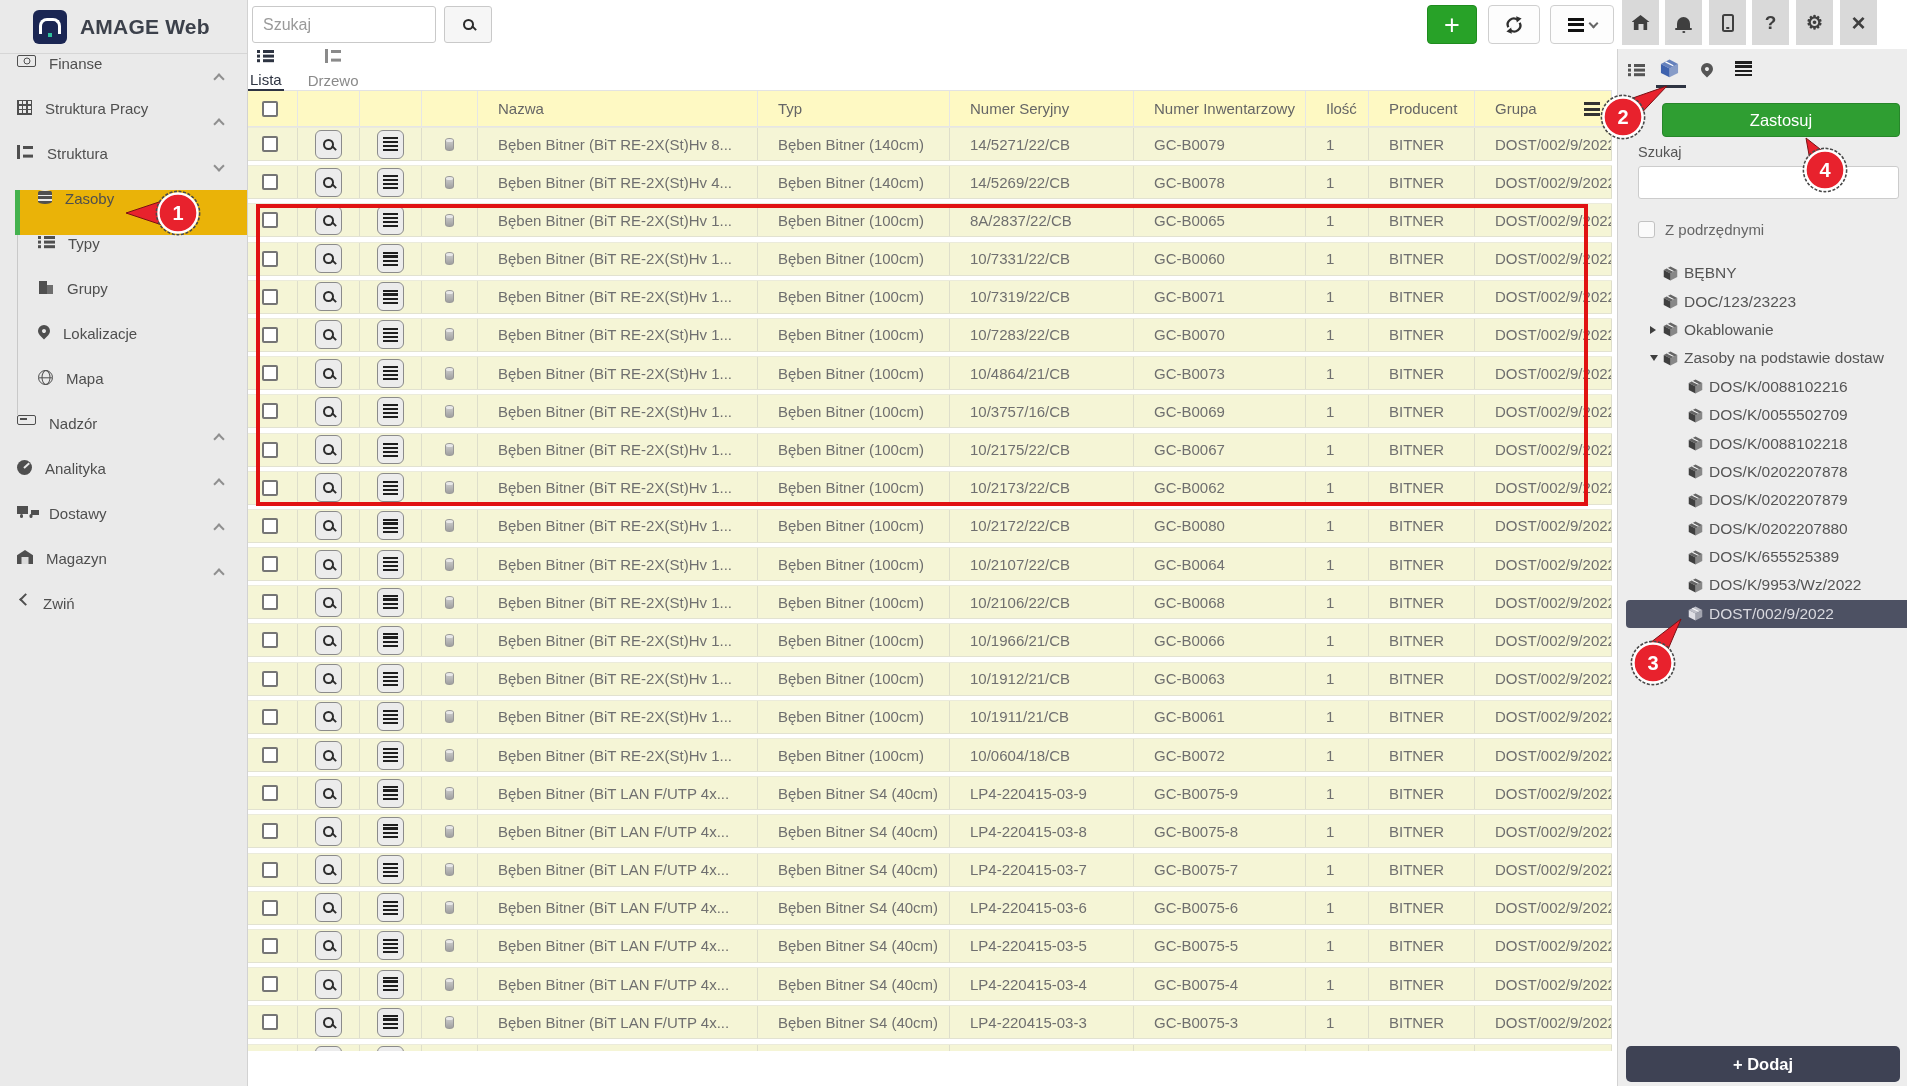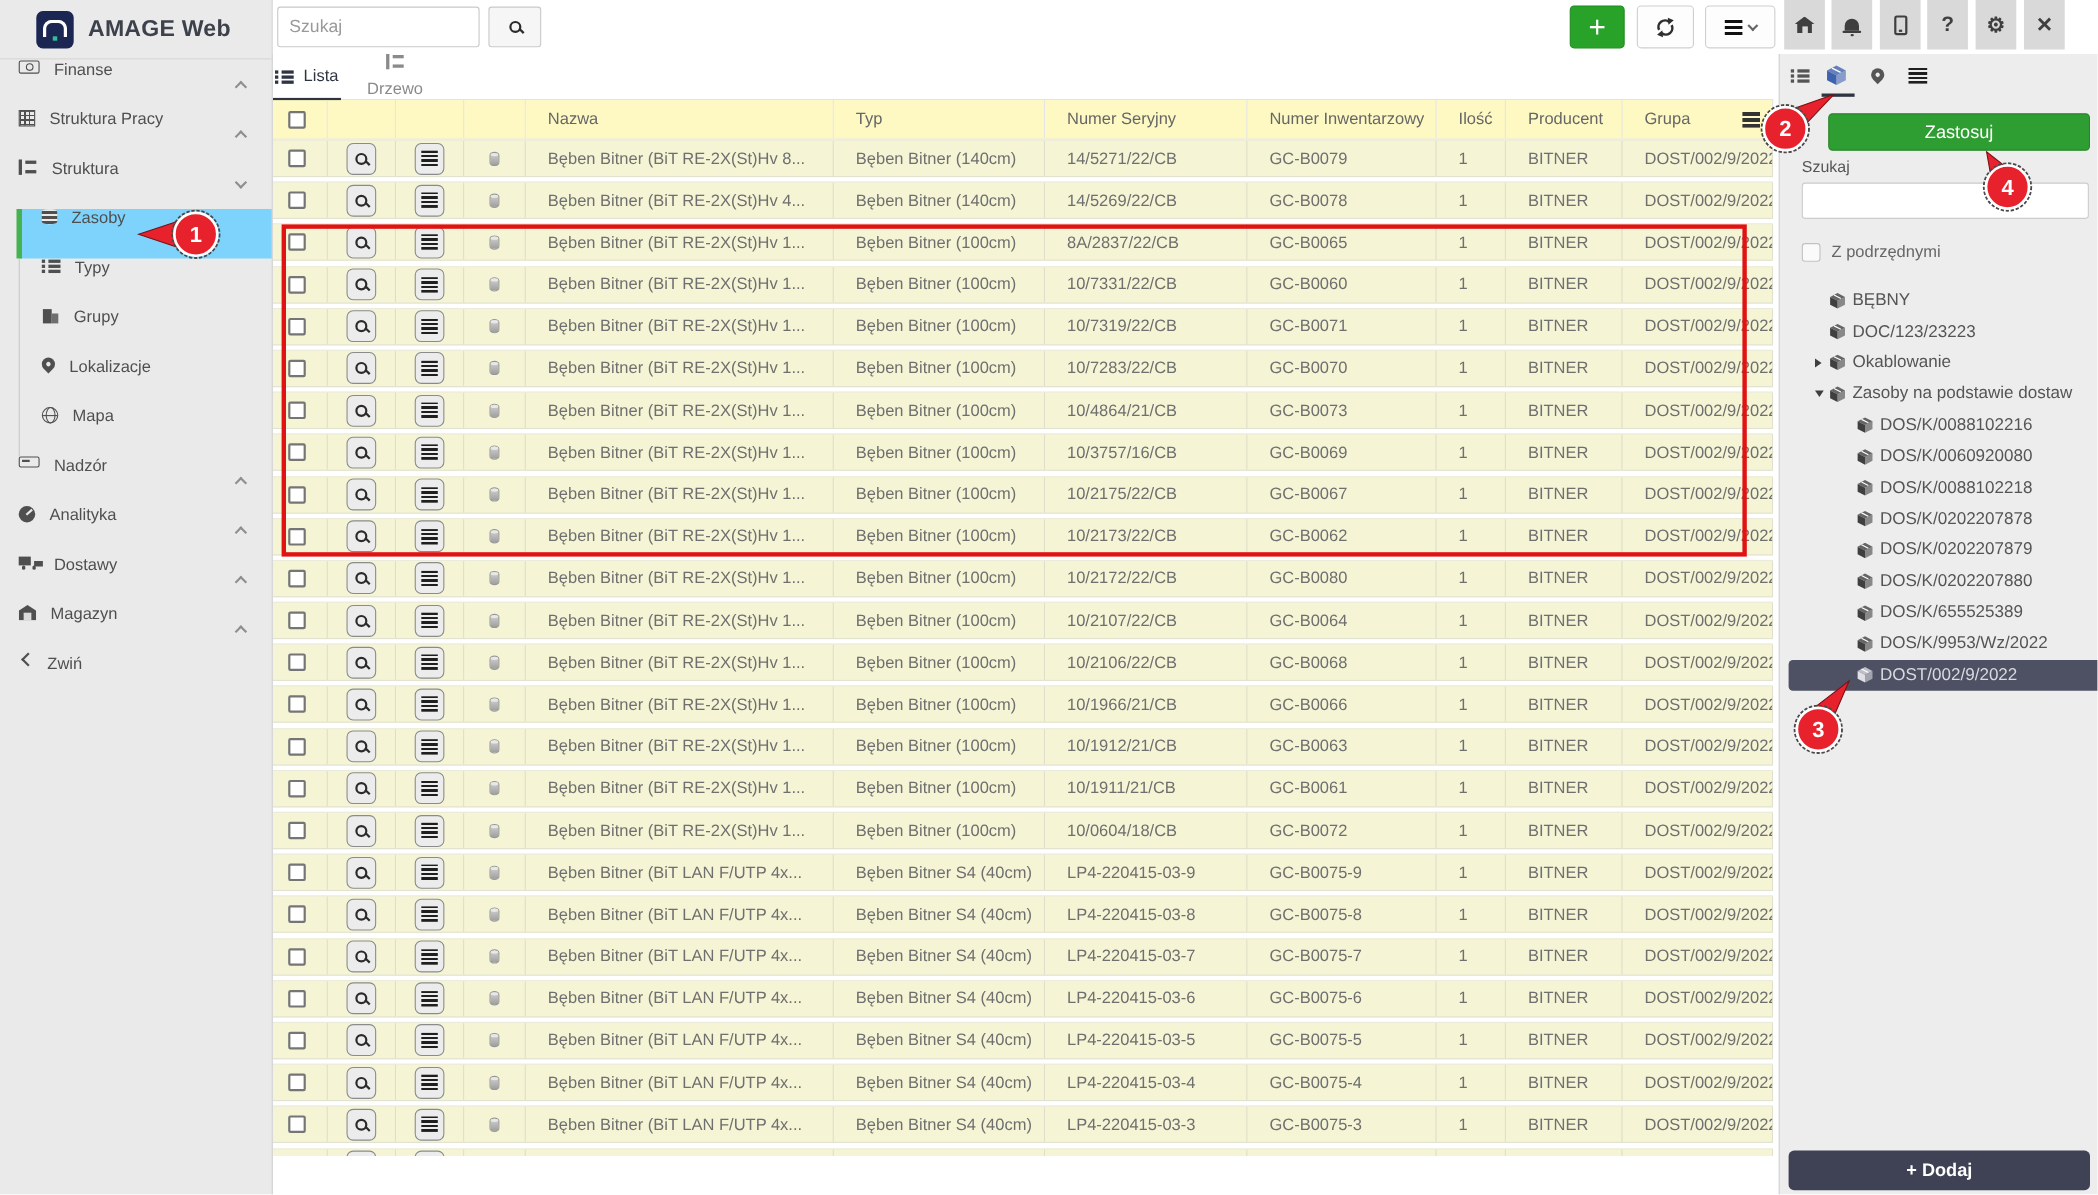--- a/index.html
+++ b/index.html
@@ -11,21 +11,21 @@
   .sidebar { position:absolute; left:0; top:0; width:248px; height:1086px; background:#eaeaea; border-right:1px solid #d2d2d2; z-index:2; }
   .logo-row { height:54px; display:flex; align-items:center; padding-left:33px; border-bottom:1px solid #d6d6d6; }
   .logo-mark { width:34px; height:34px; background:var(--c-brand_navy,#1b2653); border-radius:6px; position:relative; flex:none; }
   .logo-mark::before { content:''; position:absolute; left:50%; top:8px; transform:translateX(-50%); width:16px; height:13px; border:3.5px solid #fff; border-bottom:none; border-radius:8px 8px 0 0; }
   .logo-mark::after { content:''; position:absolute; left:50%; bottom:7px; transform:translateX(-50%); width:4px; height:4px; background:#2fbf9b; }
   .logo-text { margin-left:13px; font-size:21px; font-weight:700; color:#3c414b; letter-spacing:0.2px; }
   .nav { position:absolute; top:55px; left:0; right:0; }
   .nav-item { height:45px; display:flex; align-items:flex-start; position:relative; cursor:pointer; font-size:15px; color:#4f4f4f; }
   .nav-item.lvl-0 { padding-left:17px; }
   .nav-item.lvl-1 { margin-left:17px; border-left:1px solid #c9c9c9; padding-left:20px; }
-  .nav-item.active { background:#7dd3fc; }
+  .nav-item.active { background:#eab308; }
   .nav-item.active::before { content:''; position:absolute; left:-3px; top:0; bottom:0; width:5px; background:#44b24e; }
   .nav-item .lbl { margin-left:13px; white-space:nowrap; }
   .chev { position:absolute; right:24px; width:8px; height:8px; border-left:2px solid #8f8f8f; border-bottom:2px solid #8f8f8f; }
   .chev-up { transform:rotate(135deg); top:20px; }
   .chev-down { transform:rotate(-45deg); top:17px; }
 
   
   .i-banknote { width:19px; height:12px; border:1.7px solid #4f4f4f; border-radius:2px; }
   .i-banknote::after { content:''; position:absolute; left:50%; top:50%; transform:translate(-50%,-50%); width:5px; height:5px; border:1.5px solid #4f4f4f; border-radius:50%; }
   .i-building { width:15px; height:15px; border:1.7px solid #4f4f4f;
@@ -86,21 +86,21 @@
   .refresh-btn { left:1240px; top:5px; width:52px; height:39px; background:#fdfdfd; border:1px solid #cfcfcf; }
   .menu-btn { left:1302px; top:5px; width:64px; height:39px; background:#fdfdfd; border:1px solid #cfcfcf; gap:6px; }
   .menu-btn .i-bars { background:repeating-linear-gradient(0deg,#111 0 3px,transparent 3px 5.6px); width:16px; height:14px; }
   .menu-chev { width:7px; height:7px; border-left:2px solid #666; border-bottom:2px solid #666; transform:rotate(-45deg); margin-top:-3px; }
   .winbtn { position:absolute; top:0; width:37px; height:45px; background:#d9d9d9; border-radius:0; display:flex; align-items:center; justify-content:center; cursor:pointer; }
 
   
   .main-area { position:absolute; left:248px; top:49px; width:1364px; bottom:0; background:#fff; }
   .viewtabs { position:absolute; left:0; top:0; right:0; height:42px; border-bottom:1px solid #e3e3e3; display:flex; align-items:center; }
   .vtab { display:flex; align-items:center; gap:9px; height:42px; padding:0 2px; margin-right:22px; cursor:pointer; font-size:15px; position:relative; }
-  .vtab.active { color:#2e3442; }
+  .vtab.active { color:#2e3442;flex-direction:column; }
   .vtab.active .i-list::before,.vtab.active .i-list::after { background:#2e3442; box-shadow:0 4.6px 0 #2e3442,0 9.2px 0 #2e3442; }
   .vtab.active::after { content:''; position:absolute; left:0; right:0; bottom:-1px; height:3px; background:#2e3442; }
   .vtab.inactive { color:#8a8a8a;flex-direction:column; }
   .vtab.inactive .i-sitemap::before { background:#8a8a8a; }
   .vtab.inactive .i-sitemap::after { background:#8a8a8a; box-shadow:0 8.6px 0 #8a8a8a; }
   .grid-row { display:grid; grid-template-columns:50px 62px 62px 56px 280px 192px 184px 172px 63px 106px 137px; }
   .thead { position:absolute; left:0; top:42px; right:0; height:36px; background:#fef9c3; border-bottom:1px solid #e6e6e6; }
   .thead .cell { border-right:1px solid #e6e6e6; color:#666; font-size:15px; display:flex; align-items:center; padding-left:20px; white-space:nowrap; overflow:hidden; }
   .col-config { position:absolute; right:12px; top:10px; }
   .col-config .i-bars { width:16px; height:15px; background:repeating-linear-gradient(0deg,#333 0 3px,transparent 3px 5.4px); }
@@ -1032,21 +1032,21 @@
         </svg>
         <span class="t-lbl">DOS/K/0088102216</span>
       </div>
 
       <div class="tree-item lvl-1">
 
         <span class="exp"></span>
         <svg class="cube">
           <use href="#cube"></use>
         </svg>
-        <span class="t-lbl">DOS/K/0060920080</span>
+        <span class="t-lbl">DOS/K/0055502709</span>
       </div>
 
       <div class="tree-item lvl-1">
 
         <span class="exp"></span>
         <svg class="cube">
           <use href="#cube"></use>
         </svg>
         <span class="t-lbl">DOS/K/0088102218</span>
       </div>

